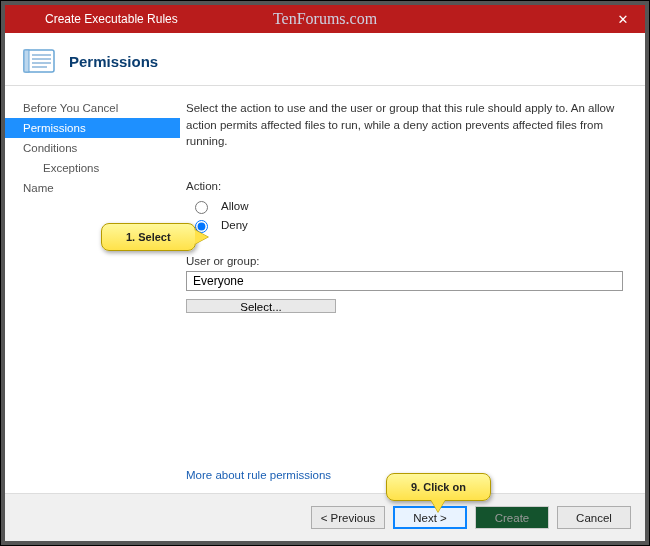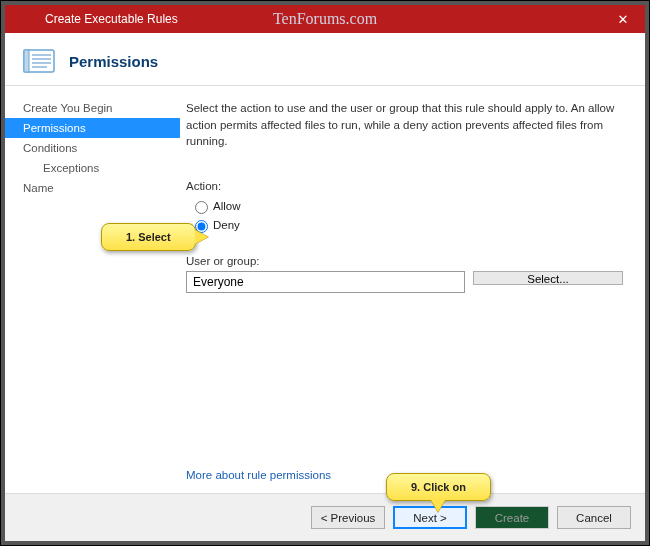--- a/index.html
+++ b/index.html
@@ -15,24 +15,24 @@
   .header-title { color: #0a3d70; font-size: 15px; font-weight: 600; }
   .body { flex: 1; display: flex; overflow: hidden; }
   .sidebar { width: 175px; padding: 12px 0 0 0; font-size: 11.5px; color: #555; }
   .sidebar-item { padding: 4px 10px 4px 18px; cursor: default; }
   .sidebar-item.selected { background: #1e90ff; color: #fff; }
   .sidebar-sub { padding-left: 38px; }
   .content { flex: 1; padding: 14px 22px 0 6px; position: relative; }
   .desc { font-size: 11.5px; color: #333; line-height: 1.45; margin-bottom: 30px; }
   .section-label { font-size: 11.5px; color: #333; margin-bottom: 6px; }
   .radios { margin-bottom: 22px; padding-left: 4px; }
-  .radio-row { display: flex; align-items: center; font-size: 11.5px; color: #222; margin: 3px 0; }
+  .radio-row { display: flex; align-items: center; font-size: 11.5px; color: #222; margin: 3px 0; gap: 8px; }
   .radio-row input { margin-right: 5px; }
   .ug-label { font-size: 11.5px; color: #333; margin-top: 14px; margin-bottom: 4px;}
-  .ug-row { display: flex; gap: 8px; }
+  .ug-row { display: flex; gap: 8px; flex-direction: column; }
   .ug-input { flex: 1; height: 22px; border: 1px solid #999; padding: 2px 6px; font-size: 12px; background: #fff; }
   .ug-select { width: 150px; height: 14px; font-size: 11.5px; background: #e9e9e9; border: 1px solid #adadad; cursor: default; }
   .more-link { position: absolute; left: 6px; bottom: 12px; color: #1a5fb4; font-size: 11.5px; cursor: default; }
   .footer { height: 48px; background: #f0f0f0; border-top: 1px solid #ddd; display: flex; align-items: center; justify-content: flex-end; padding: 0 14px; gap: 8px; }
   .btn { min-width: 74px; height: 23px; font-size: 11.5px; background: #e9e9e9; border: 1px solid #adadad; color: #222; cursor: default; }
   .btn.default { border: 2px solid #0a84ff; background: #e9f3ff; }
   .btn:disabled { color: #9a9a9a; background: #14532d; border-color: #ccc; }
   .callout { position: absolute; background: linear-gradient(#fff89a,#ffe24a); border: 1px solid #b59b00; border-radius: 8px; font-size: 11px; font-weight: 700; color: #222; padding: 7px 24px; box-shadow: 1px 2px 4px rgba(0,0,0,0.35); }
   .callout::after { content:""; position:absolute; width:0; height:0; }
   .callout.c1 { left: 100px; top: 222px; }
@@ -62,21 +62,21 @@
           <line x1="9" y1="12" x2="28" y2="12" stroke="#8ab4da" stroke-width="1.5"></line>
           <line x1="9" y1="16" x2="28" y2="16" stroke="#8ab4da" stroke-width="1.5"></line>
           <line x1="9" y1="20" x2="24" y2="20" stroke="#8ab4da" stroke-width="1.5"></line>
         </svg>
       </div>
       <div class="header-title">Permissions</div>
     </div>
 
     <div class="body">
       <div class="sidebar">
-        <div class="sidebar-item">Create You Begin</div>
+        <div class="sidebar-item">Before You Cancel</div>
         <div class="sidebar-item selected">Permissions</div>
         <div class="sidebar-item">Conditions</div>
         <div class="sidebar-item sidebar-sub">Exceptions</div>
         <div class="sidebar-item">Name</div>
       </div>
 
       <div class="content">
         <div class="desc">Select the action to use and the user or group that this rule should apply to. An allow action permits affected files to run, while a deny action prevents affected files from running.</div>
 
         <div class="section-label">Action:</div>

